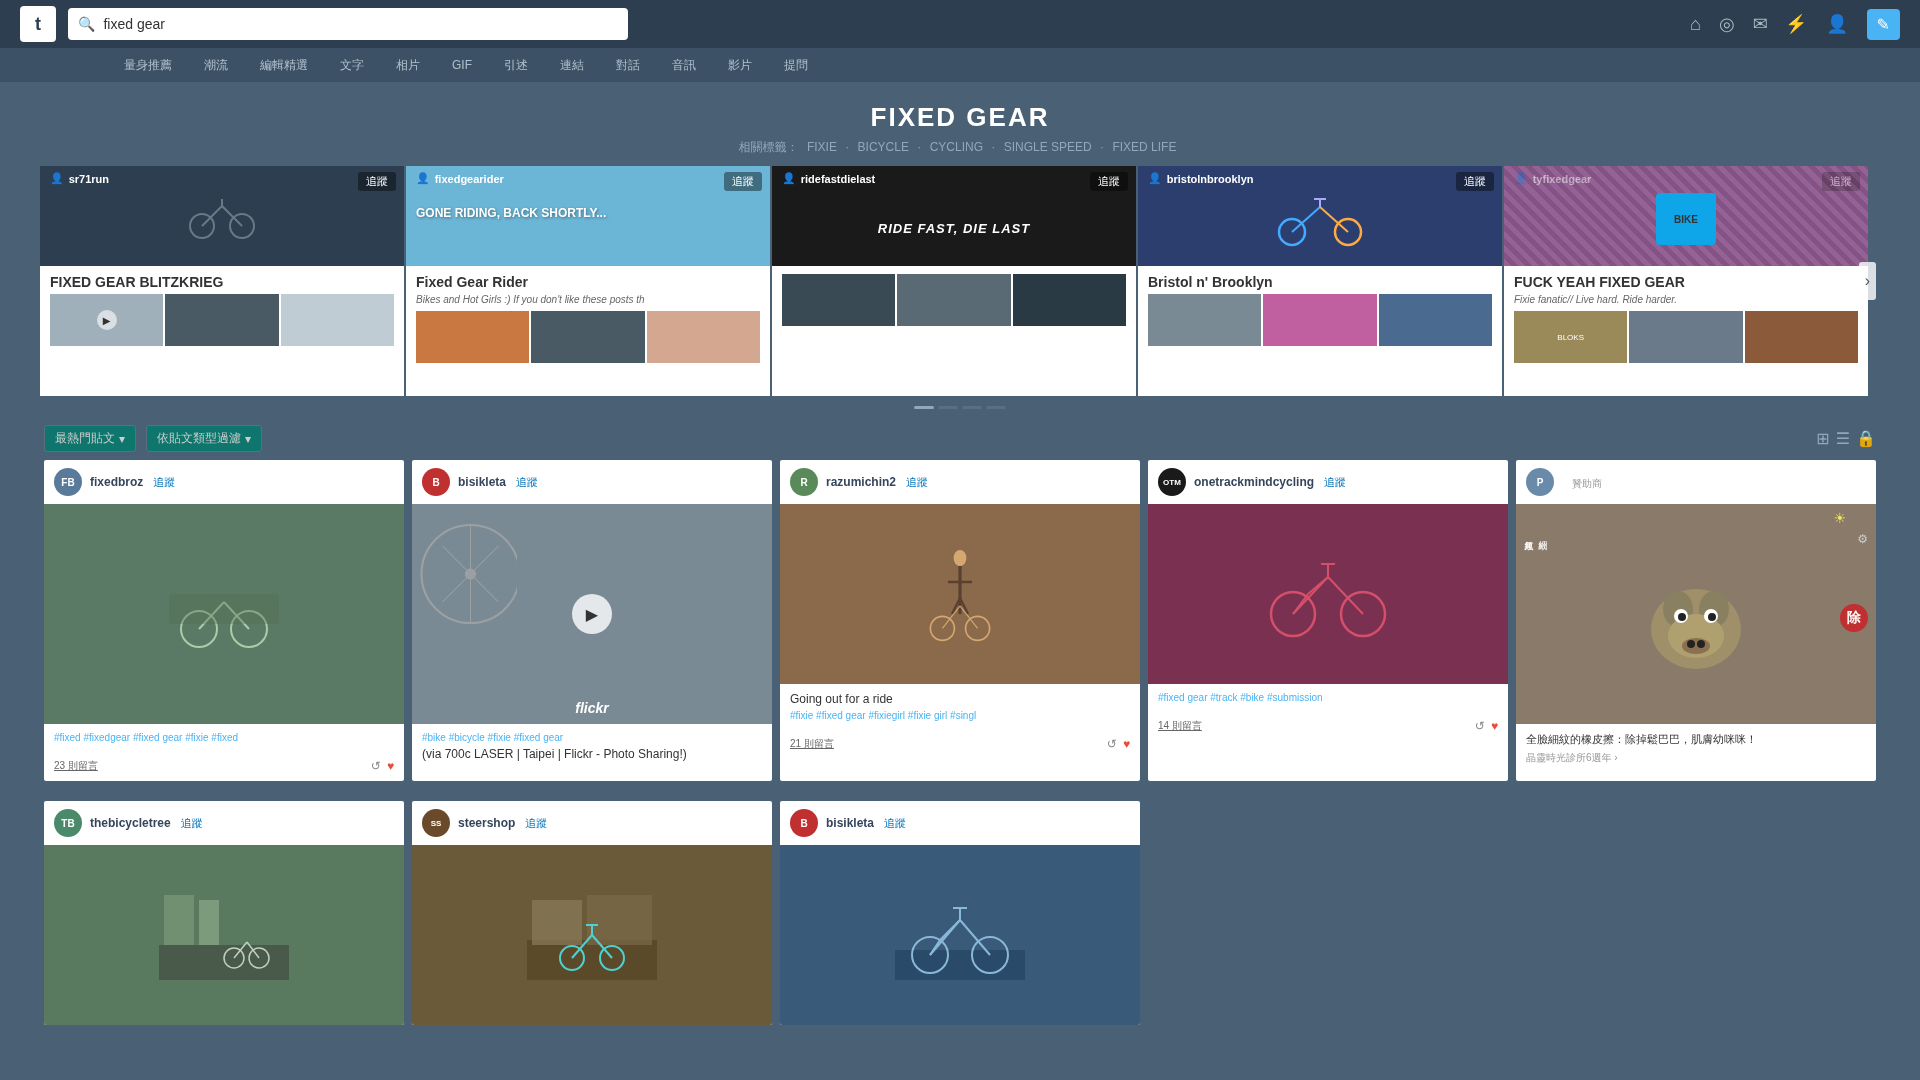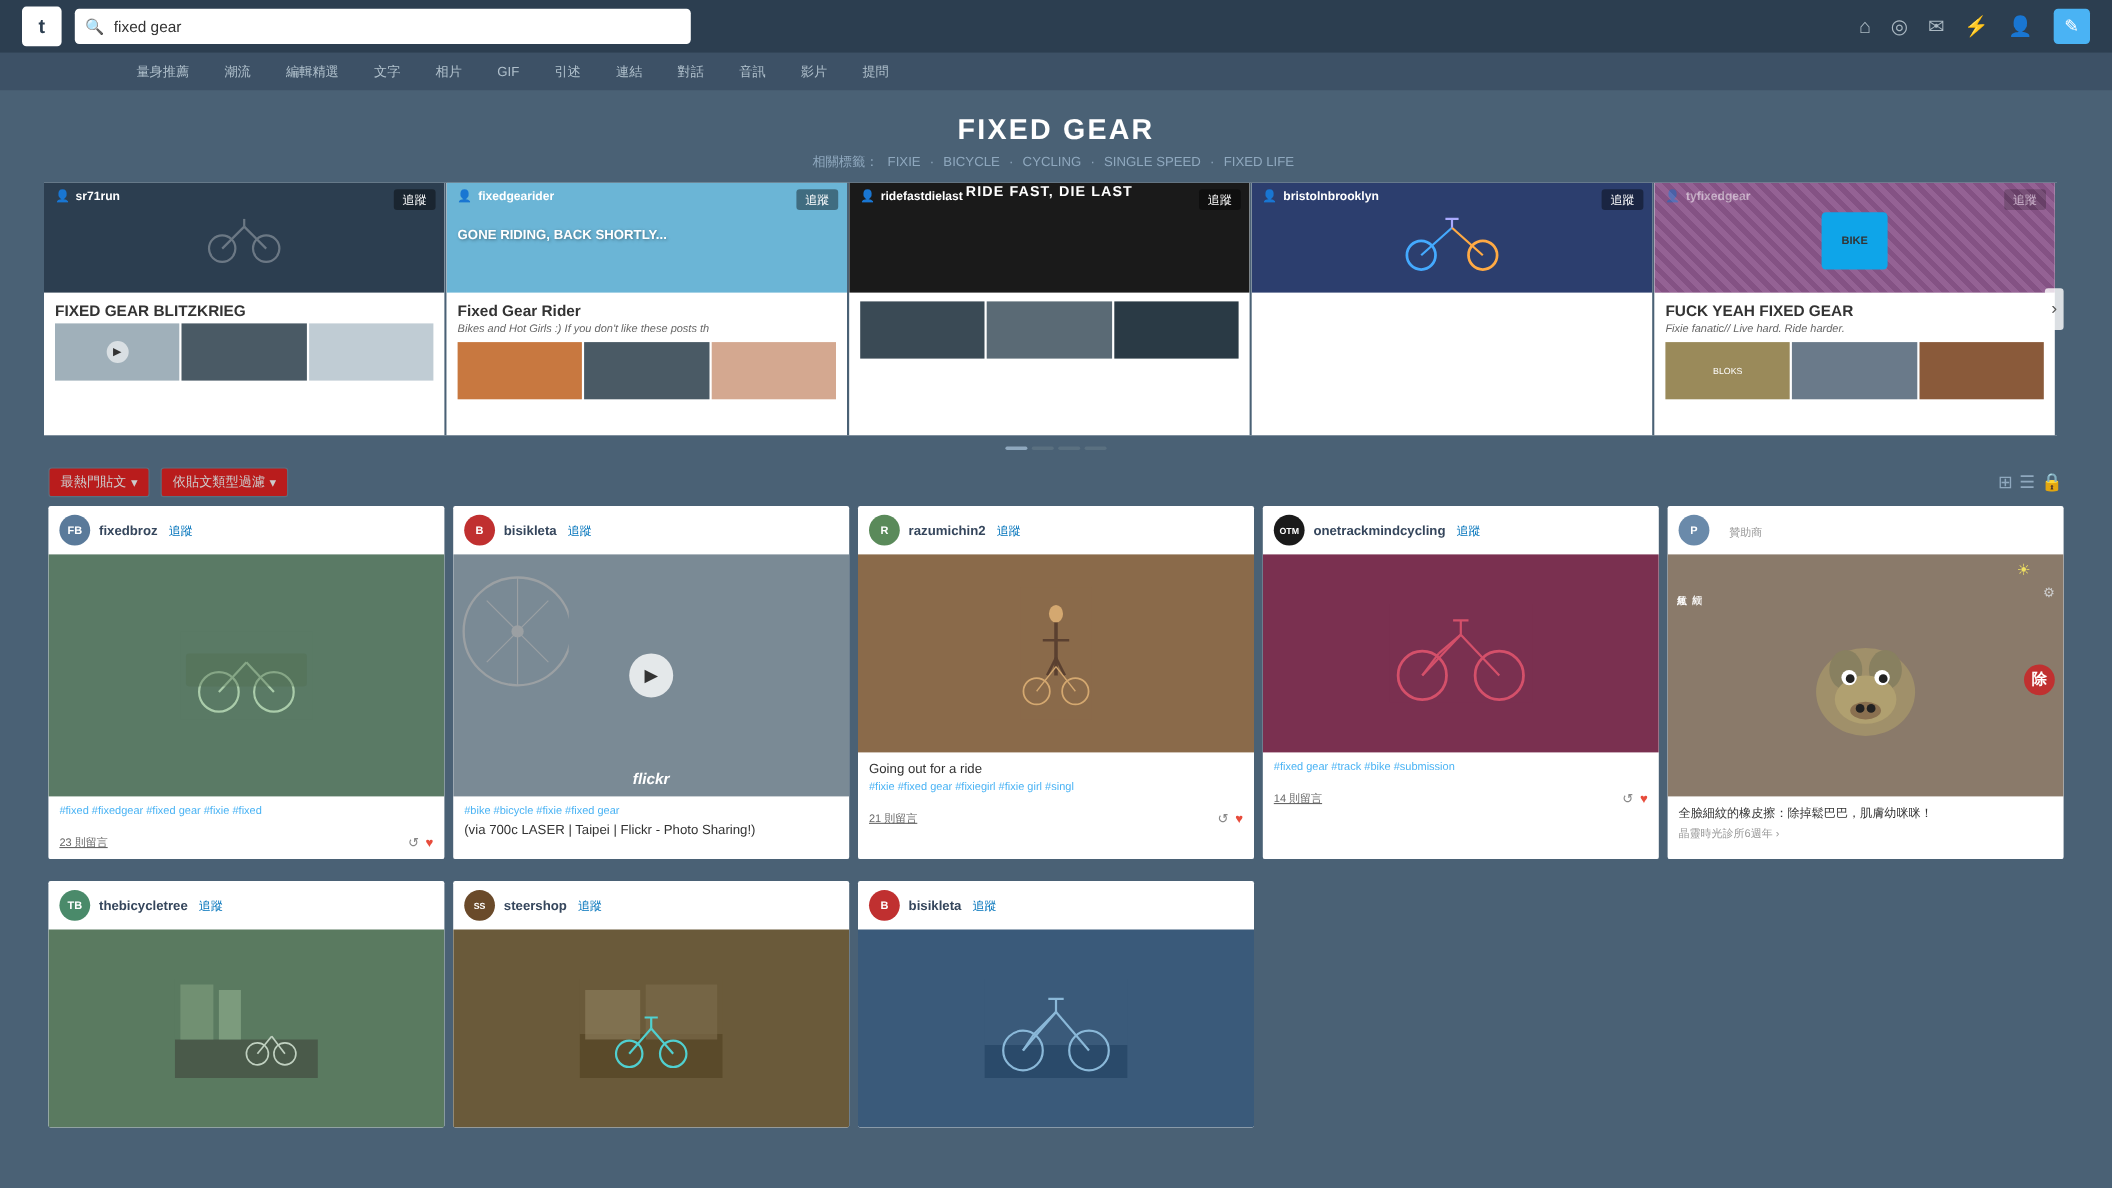--- a/index.html
+++ b/index.html
@@ -194,21 +194,21 @@
     }
 
     
     .filter-bar {
       display: flex;
       align-items: center;
       padding: 8px 44px;
       gap: 10px;
     }
     .filter-dropdown {
-      background: #b91c1c;
+      background: #0f766e;
       border: 1px solid #5a7080;
       color: #ccc;
       padding: 4px 10px;
       border-radius: 3px;
       font-size: 12px;
       cursor: pointer;
       display: flex; align-items: center; gap: 4px;
     }
     .filter-spacer { flex: 1; }
     .view-icons {
@@ -442,21 +442,21 @@
     </div>
 
     <div class="blog-card">
       <div class="blog-card-header bg-dark2" style="position:relative;">
         <div class="blog-card-user">
           <span>👤</span>
           <span>ridefastdielast</span>
         </div>
         <button class="blog-card-follow-btn">追蹤</button>
 
-        <div style="width:100%;height:75px;display:flex;align-items:flex-start;justify-content:center;padding-bottom:5px;">
+        <div style="width:100%;height:75px;display:flex;align-items:flex-end;justify-content:center;padding-bottom:5px;font-style:italic;">
           <div style="font-size:13px;font-weight:bold;color:#fff;text-align:center;letter-spacing:1px;">RIDE FAST, DIE LAST</div>
         </div>
       </div>
       <div class="blog-card-body">
         <div class="blog-card-thumbs">
           <div class="blog-card-thumb" style="background:#3a4a55;"></div>
           <div class="blog-card-thumb" style="background:#5a6a75;"></div>
           <div class="blog-card-thumb" style="background:#2a3a45;"></div>
         </div>
       </div>
@@ -472,20 +472,28 @@
 
         <div style="width:100%;height:70px;display:flex;align-items:center;justify-content:center;margin-top:18px;">
           <svg width="100" height="55" viewBox="0 0 100 55">
             <circle cx="22" cy="40" r="13" stroke="#4af" stroke-width="2.5" fill="none"></circle>
             <circle cx="78" cy="40" r="13" stroke="#fa4" stroke-width="2.5" fill="none"></circle>
             <line x1="22" y1="40" x2="50" y2="15" stroke="#4af" stroke-width="2"></line>
             <line x1="50" y1="15" x2="78" y2="40" stroke="#fa4" stroke-width="2"></line>
             <line x1="50" y1="15" x2="50" y2="7" stroke="#aaf" stroke-width="2"></line>
             <line x1="44" y1="7" x2="56" y2="7" stroke="#aaf" stroke-width="2"></line>
           </svg>
+        </div>
+      </div>
+      <div class="blog-card-body">
+        <div class="blog-card-title">Bristol n' Brooklyn</div>
+        <div class="blog-card-thumbs">
+          <div class="blog-card-thumb" style="background:#7a8a95;"></div>
+          <div class="blog-card-thumb" style="background:#c060a0;"></div>
+          <div class="blog-card-thumb" style="background:#4a6a90;"></div>
         </div>
       </div>
     </div>
 
     <div class="blog-card">
       <div class="blog-card-header bg-purple">
         <div class="blog-card-user">
           <span>👤</span>
           <span>tyfixedgear</span>
         </div>

